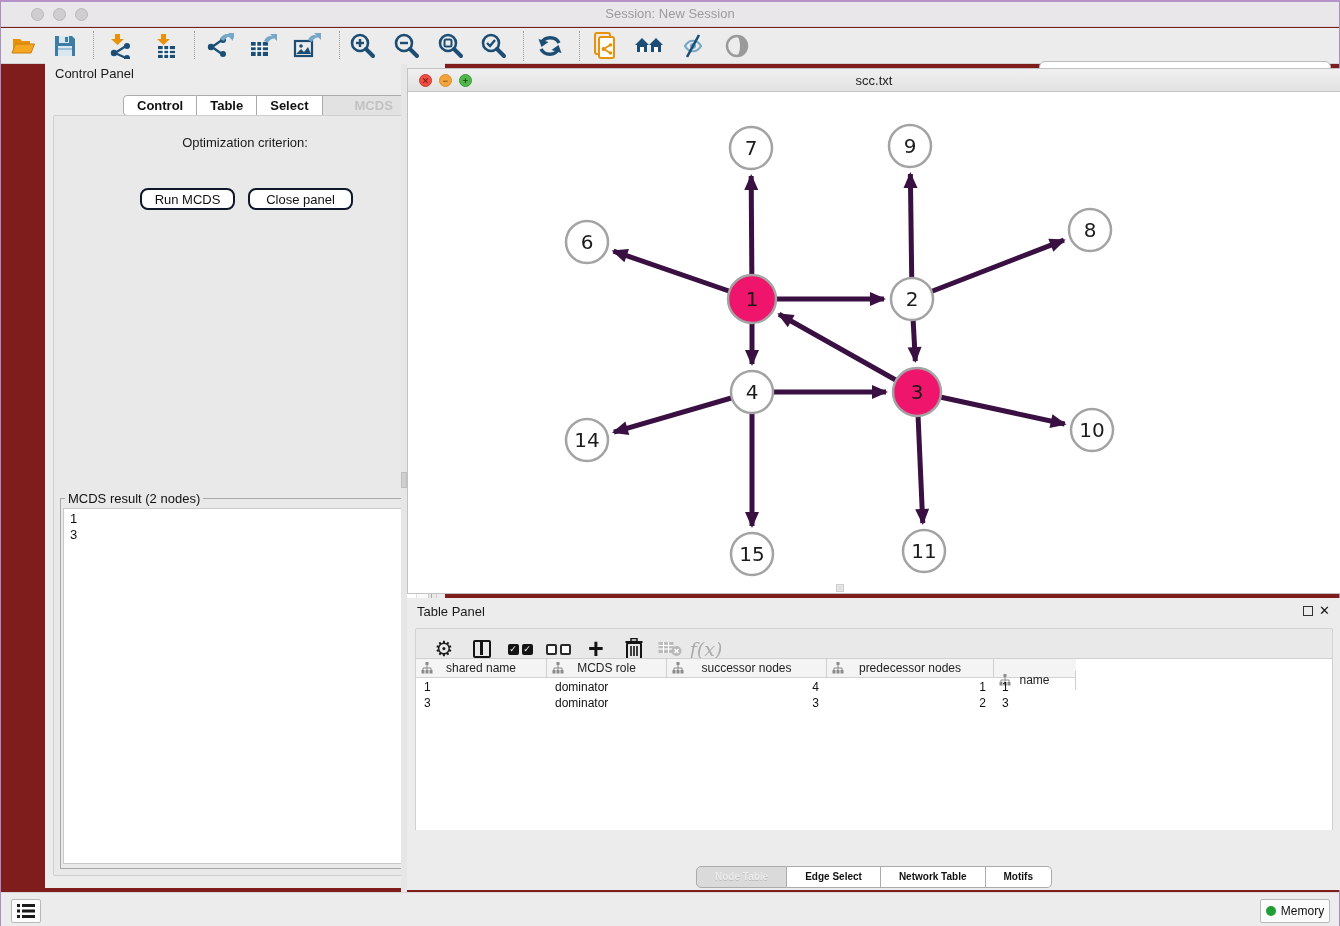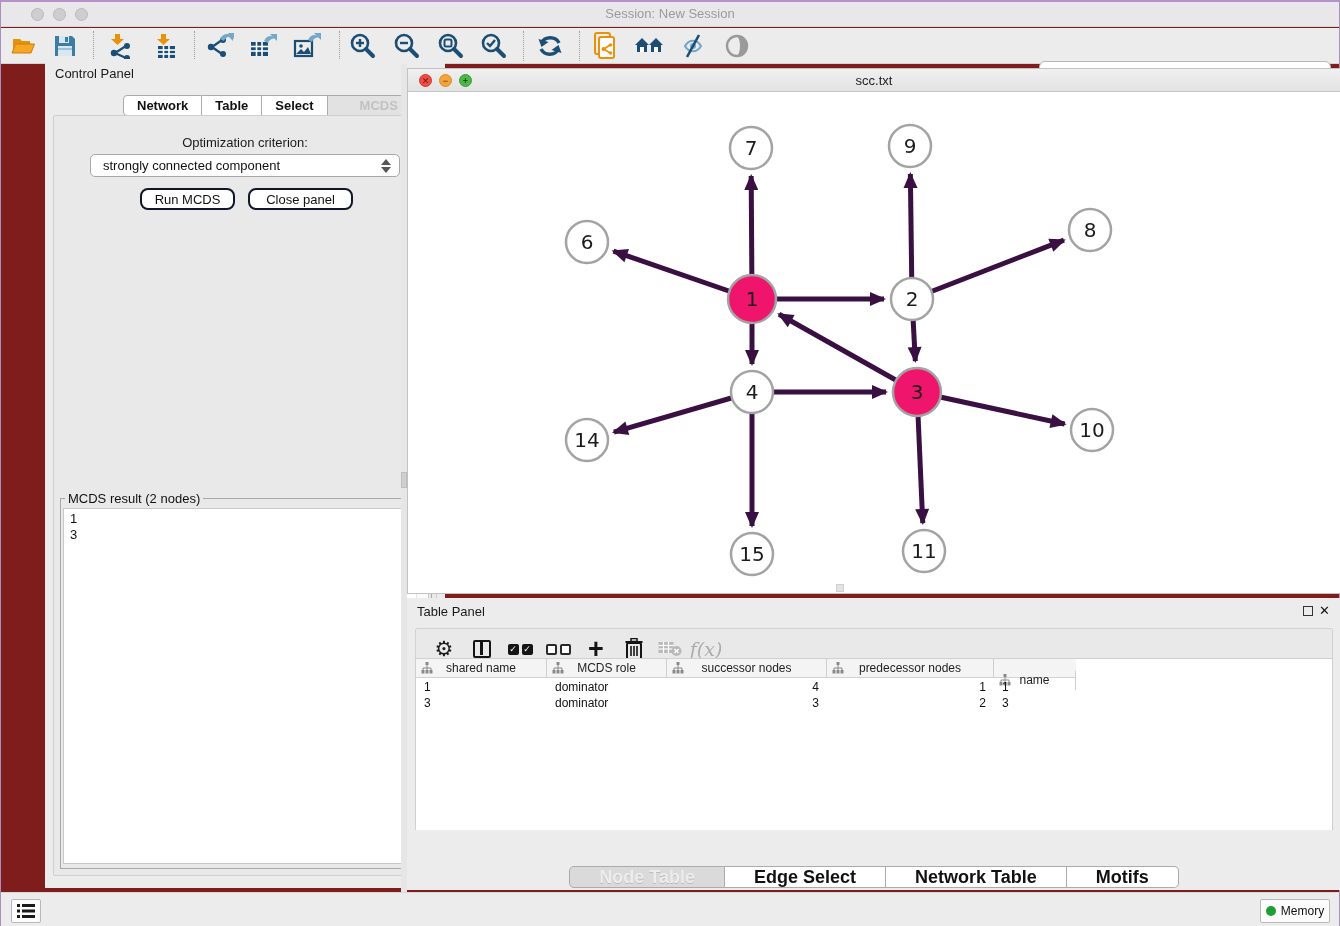--- a/index.html
+++ b/index.html
@@ -64,21 +64,21 @@
   .tp-tool { position:absolute; top:4px; height:32px; width:32px; display:flex; align-items:center; justify-content:center; cursor:pointer; }
   .tp-table { position:absolute; left:8px; top:60px; width:918px; height:172px; background:#FFF; border:1px solid #D0D0D0; border-bottom:none; }
   .thead { position:absolute; left:0; top:0; height:19px; display:flex; background:#F4F4F4; border-bottom:1px solid #D2D2D2; }
   .th { position:relative; height:19px; border-right:1px solid #CFCFCF; font-size:12px; color:#222; text-align:center; line-height:18px; cursor:pointer; }
   .th svg { position:absolute; left:5px; top:3px; }
   .tbody { position:absolute; left:0; top:20px; width:100%; }
   .trow { display:flex; height:16px; cursor:pointer; }
   .td { font-size:12px; color:#111; line-height:16px; padding:0 8px; white-space:nowrap; overflow:hidden; }
   .td.r { text-align:right; }
   .tp-tabs { position:absolute; left:0; right:0; top:268px; height:22px; display:flex; justify-content:center; }
-  .tp-tab { height:22px; padding:0 29px; background:#FFF; border:1px solid #ABABAB; border-left:none; font-size:18px; font-weight:bold; line-height:20px; color:#111; cursor:pointer; }
+  .tp-tab { height:22px; padding:0 18px; background:#FFF; border:1px solid #ABABAB; border-left:none; font-size:10px; font-weight:bold; line-height:20px; color:#111; cursor:pointer; }
   .tp-tab:first-child { border-left:1px solid #ABABAB; border-radius:5px 0 0 5px; }
   .tp-tab:last-child { border-radius:0 5px 5px 0; }
   .tp-tab.active { background:#DADADA; color:#EDEDED; text-shadow:0 1px 0 #BBB; }
 
   
   .statusbar { position:absolute; left:0; top:890px; width:1338px; height:34px; background:#ECECEC; border-top:1px solid #D8D8D8; }
   .sb-listbtn { position:absolute; left:10px; top:6px; width:30px; height:24px; background:#FCFCFC; border:1px solid #B9B9B9; border-radius:2px; display:flex; align-items:center; justify-content:center; cursor:pointer; }
   .sb-mem { position:absolute; right:9px; top:6px; width:70px; height:24px; background:#FCFCFC; border:1px solid #B9B9B9; border-radius:2px; display:flex; align-items:center; justify-content:center; gap:5px; cursor:pointer; font-size:12px; color:#111; }
   .sb-mem .dot { width:10px; height:10px; border-radius:50%; background:#1E9E34; }
 
@@ -265,34 +265,27 @@
     </div>
   </div>
 
   <div class="cpanel">
     <div class="panel-head">
       <span class="ph-title">Control Panel</span>
       <span class="ph-float" style="left:361px"></span>
       <span class="ph-close" style="left:377px">✕</span>
     </div>
     <div class="cp-tabs" id="cp-tabs">
-        <span class="cp-tab">Network</span>
+        <span class="cp-tab">Control</span>
         <span class="cp-tab">Table</span>
         <span class="cp-tab">Select</span>
         <span class="cp-tab active">MCDS</span>
       </div>
     <div class="cp-content">
       <div class="opt-label">Optimization criterion:</div>
-      <div class="dropdown">
-        <span class="dd-text">strongly connected component</span>
-        <span class="dd-stepper">
-            <i class="up"></i>
-            <i class="dn"></i>
-          </span>
-      </div>
       <button class="cp-btn" style="left:86px; width:95px">Run MCDS</button>
       <button class="cp-btn" style="left:194px; width:105px">Close panel</button>
       <fieldset class="mcds-fieldset">
         <legend>MCDS result (2 nodes)</legend>
         <div class="mcds-box">
           <pre id="mcds-lines">1
 3</pre>
           <div class="mcds-scroll"></div>
         </div>
       </fieldset>

